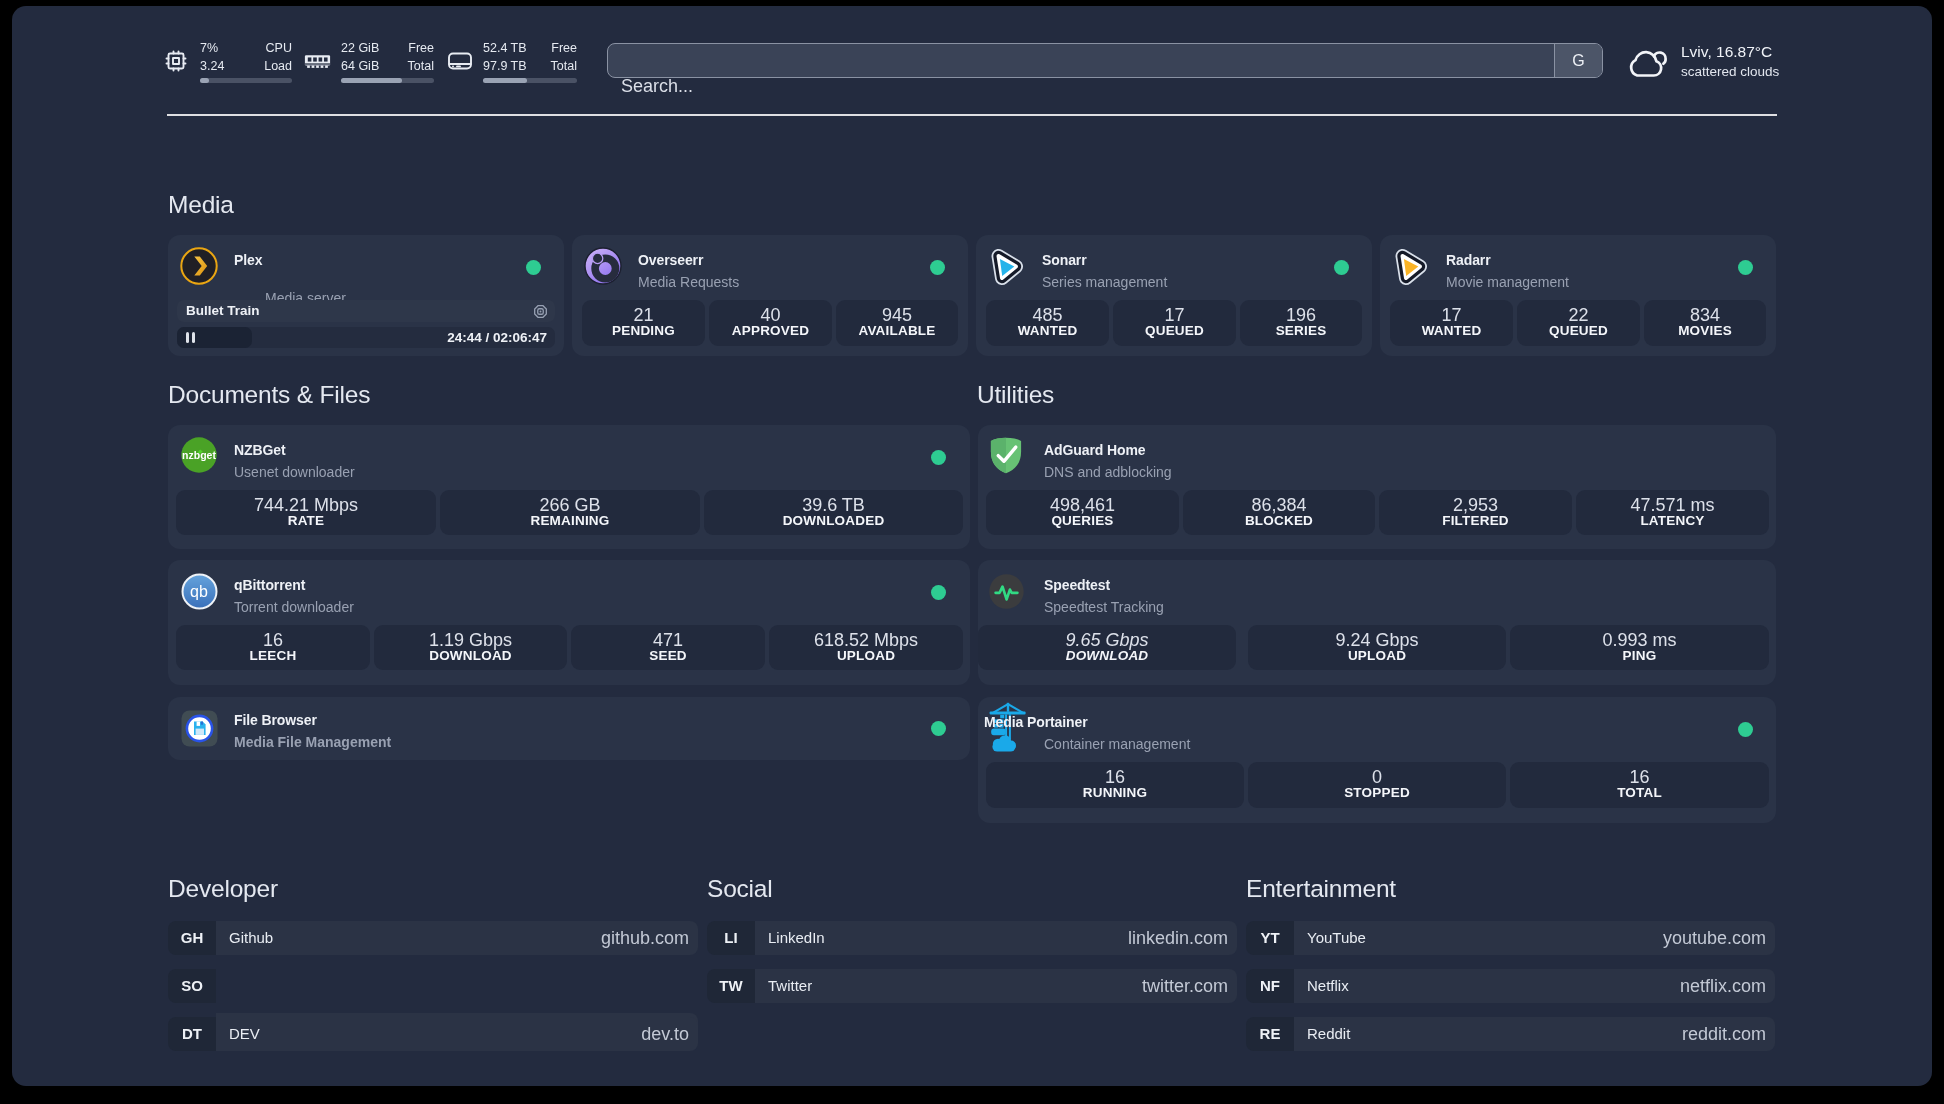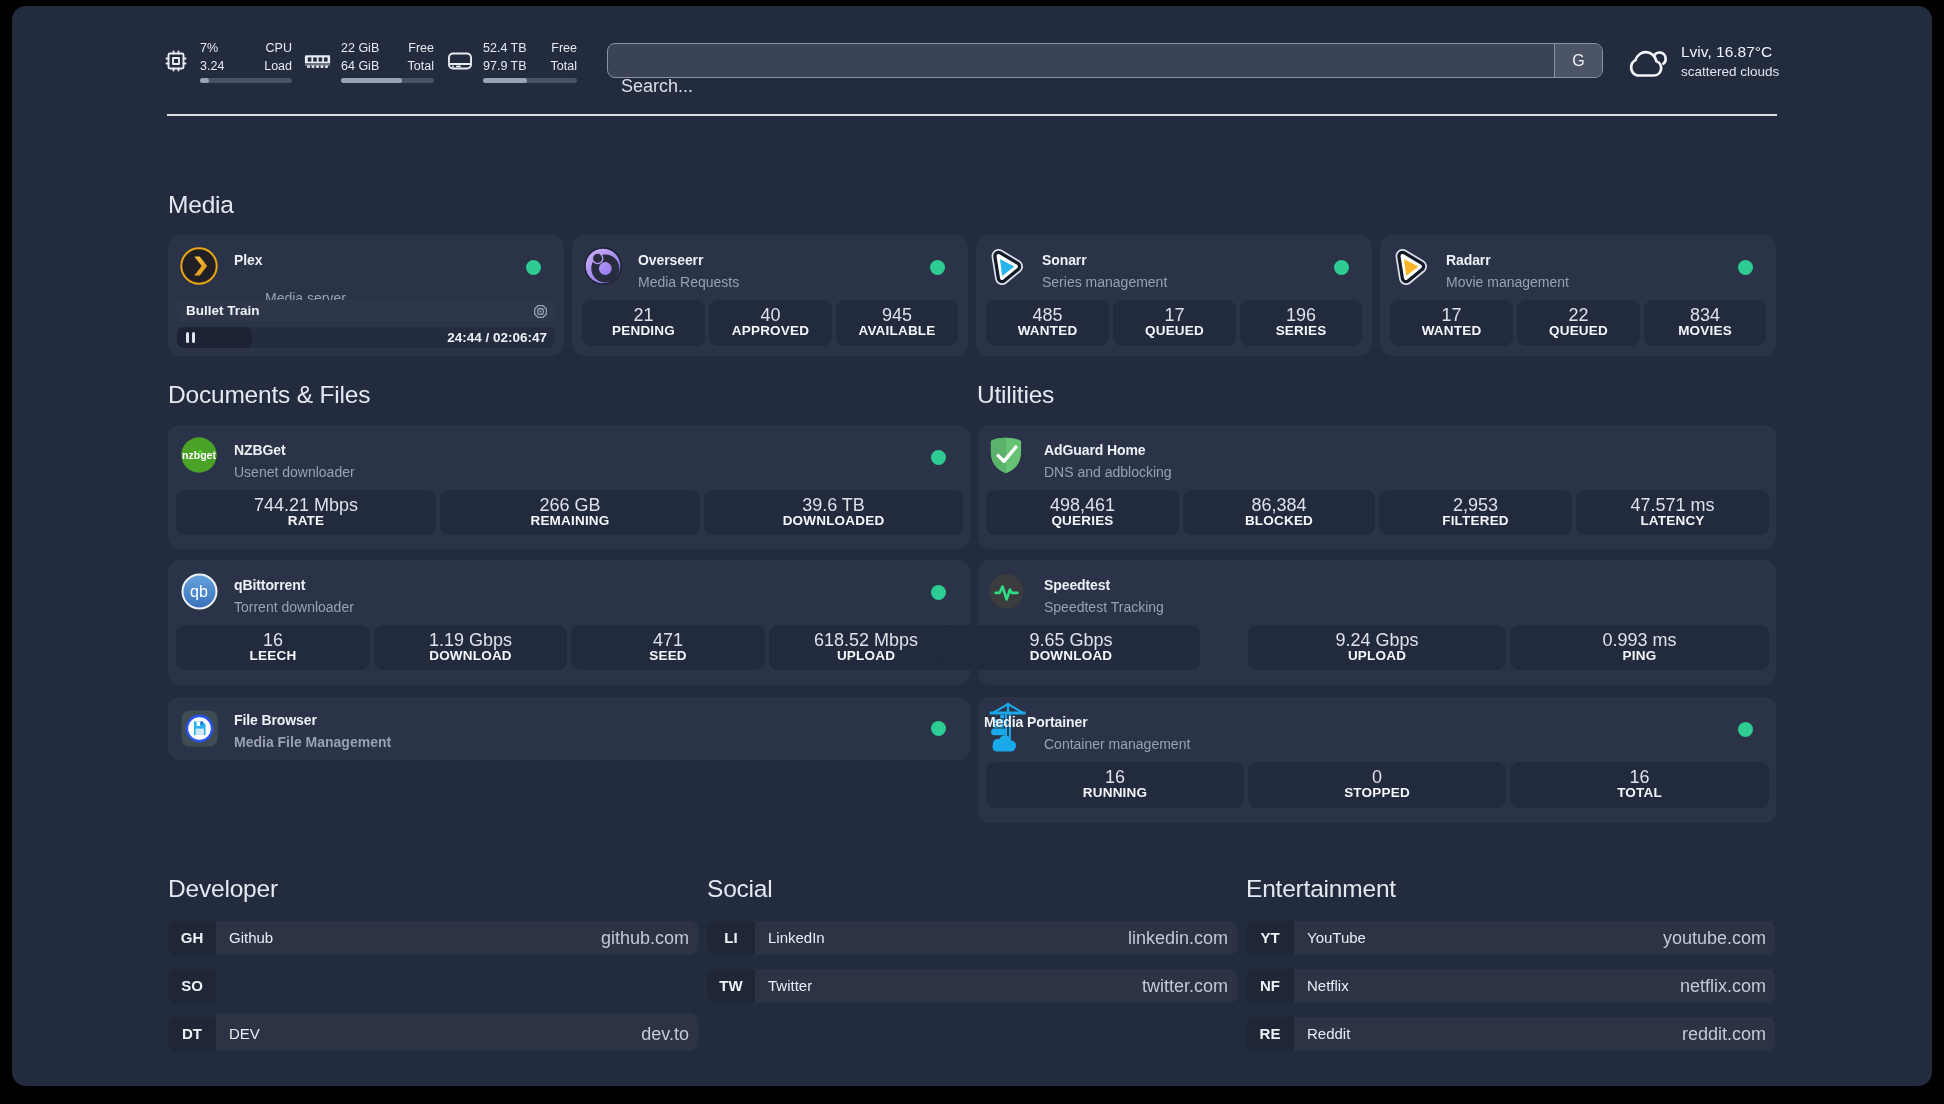--- a/index.html
+++ b/index.html
@@ -294,21 +294,21 @@
     <div class="lbl">LATENCY</div>
   </div>
 
 <div class="card" style="left:978px; top:560px; width:798px; height:125px;"></div>
 <svg class="icon" style="left:989px; top:574px;" width="35" height="35" viewBox="0 0 35 35">
   <circle cx="17.5" cy="17.5" r="17.2" fill="#3b3c3e"></circle>
   <polyline points="6.6,18.8 10.6,18.8 13.5,12.6 17.6,25.4 20.9,15.6 22.7,18.8 28.4,18.8" fill="none" stroke="#31da83" stroke-width="2.7" stroke-linecap="round" stroke-linejoin="round"></polyline>
 </svg>
 <div class="title" style="left:1044px; top:573px;">Speedtest</div>
 <div class="subtitle" style="left:1044px; top:597px;">Speedtest Tracking</div>
-<div class="stat" style="left:942px; top:625px; width:258px; height:45px;">
+<div class="stat" style="left:978px; top:625px; width:258px; height:45px;font-style:italic;">
     <div class="num">9.65 Gbps</div>
     <div class="lbl">DOWNLOAD</div>
   </div>
 <div class="stat" style="left:1248px; top:625px; width:258px; height:45px;">
     <div class="num">9.24 Gbps</div>
     <div class="lbl">UPLOAD</div>
   </div>
 <div class="stat" style="left:1510px; top:625px; width:259px; height:45px;">
     <div class="num">0.993 ms</div>
     <div class="lbl">PING</div>

